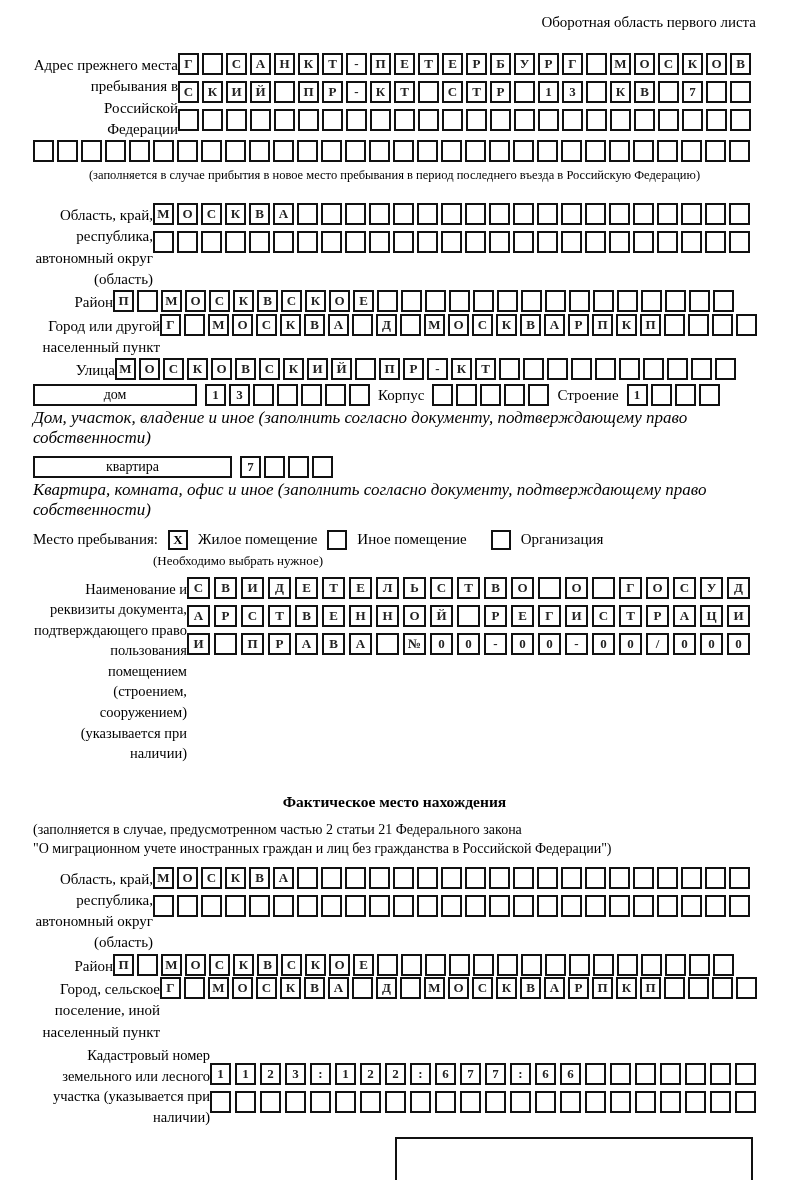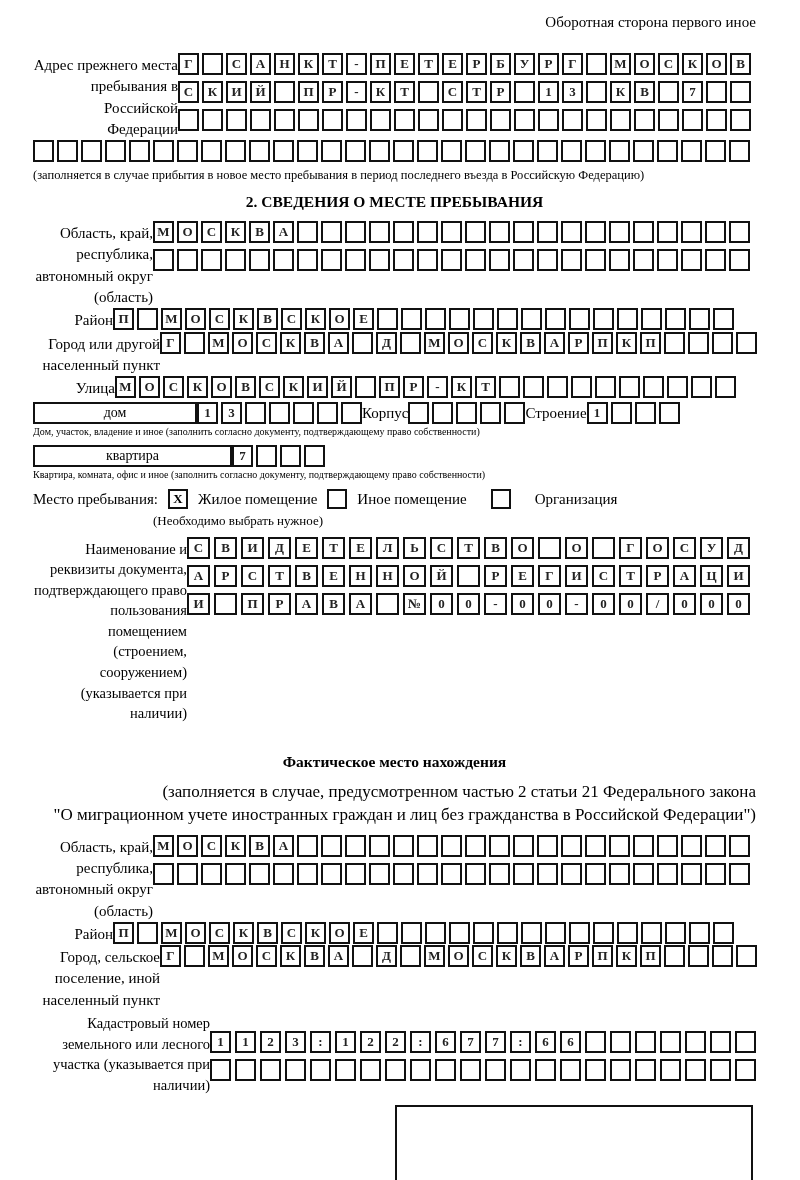--- a/index.html
+++ b/index.html
@@ -17,46 +17,46 @@
   .boxrow { display:flex; gap:3px; margin-bottom:6px; }
   .boxrow:last-child { margin-bottom:0; }
   .cell { width:17px; height:18px; border:2px solid #111; font-size:13px; line-height:17px;
           text-align:center; flex-shrink:0; box-sizing:content-box; font-weight:bold; color:#222; }
   .boxrow.wide { gap:4px; }
   .boxrow.wide .cell { width:19px; }
   .boxrow.cad { gap:4px; }
   .blockrows { display:flex; flex-direction:column; }
   .fullrow { margin-top:0px; }
 
-  .center-note { font-size:12.5px; margin:2px 0 10px 0; }
+  .center-note { text-align:center; font-size:12.5px; margin:2px 0 20px 0; }
   .sec-title { text-align:center; font-weight:bold; font-size:15.5px; margin:4px 0 10px 0; }
 
   .inline-label { font-size:15px; line-height:22px; flex-shrink:0; }
   .namedbox { height:18px; border:2px solid #111; font-size:14px; line-height:17px;
               text-align:center; flex-shrink:0; box-sizing:content-box; }
   .nb160 { width:160px; } .nb195 { width:195px; }
-  .small-note { font-size:10px; margin:2px 0 8px 0; }
-
-  .stayrow { display:flex; align-items:center; gap:10px; margin-top:4px; }
+  .small-note { font-size:17px; margin:2px 0 8px 0;font-style:italic; }
+
+  .stayrow { display:flex; align-items:flex-end; gap:10px; margin-top:4px; }
   .checkbox { width:16px; height:16px; border:2px solid #111; font-size:13px; line-height:15px;
               text-align:center; flex-shrink:0; box-sizing:content-box; font-weight:bold; }
   .stay-note { font-size:13px; text-align:left; width:280px; margin:3px 0 8px 120px; }
 
-  .fact-note { text-align:right; font-size:17px; line-height:1.35; }
+  .fact-note { text-align:left; font-size:14px; line-height:1.35; }
   .fact-notes { margin-bottom:8px; }
 
   .confirm-box { width:358px; height:172px; border:2px solid #111; margin:10px 0 6px 362px; }.mb10{margin-bottom:20px}
-  .gap8{}
+  .gap8{gap:8px}
 </style>
 </head>
 <body>
 
 <div class="page">
 
-  <div class="top-note">Оборотная сторона первого иное</div>
+  <div class="top-note">Оборотная область первого листа</div>
 
   <div class="frow">
     <div class="flabel w145">Адрес прежнего места пребывания в Российской Федерации</div>
     <div class="blockrows">
       <div class="boxrow">
           <span class="cell">Г</span>
           <span class="cell">&nbsp;</span>
           <span class="cell">С</span>
           <span class="cell">А</span>
           <span class="cell">Н</span>
@@ -161,21 +161,20 @@
       <span class="cell">&nbsp;</span>
       <span class="cell">&nbsp;</span>
       <span class="cell">&nbsp;</span>
       <span class="cell">&nbsp;</span>
       <span class="cell">&nbsp;</span>
       <span class="cell">&nbsp;</span>
       <span class="cell">&nbsp;</span>
     </div>
   <div class="center-note">(заполняется в случае прибытия в новое место пребывания в период последнего въезда в Российскую Федерацию)</div>
 
-  <div class="sec-title">2. СВЕДЕНИЯ О МЕСТЕ ПРЕБЫВАНИЯ</div>
 
   <div class="frow">
     <div class="flabel w120">Область, край, республика, автономный округ (область)</div>
     <div class="blockrows">
       <div class="boxrow">
           <span class="cell">М</span>
           <span class="cell">О</span>
           <span class="cell">С</span>
           <span class="cell">К</span>
           <span class="cell">В</span>
@@ -365,21 +364,21 @@
   </div>
   <div class="small-note">Квартира, комната, офис и иное (заполнить согласно документу, подтверждающему право собственности)</div>
 
   <div class="stayrow">
     <span class="inline-label">Место пребывания:</span>
     <span class="checkbox">X</span>
     <span class="inline-label">Жилое помещение</span>
     <span class="checkbox"></span>
     <span class="inline-label">Иное помещение</span>
     <span class="checkbox" style="margin-left:14px"></span>
-    <span class="inline-label" style="margin-left:14px">Организация</span>
+    <span class="inline-label" style="">Организация</span>
   </div>
   <div class="stay-note">(Необходимо выбрать нужное)</div>
 
   <div class="frow mb10">
     <div class="flabel w154">Наименование и реквизиты документа, подтверждающего право пользования помещением (строением, сооружением) (указывается при наличии)</div>
     <div class="blockrows">
       <div class="boxrow wide">
           <span class="cell">С</span>
           <span class="cell">В</span>
           <span class="cell">И</span>

